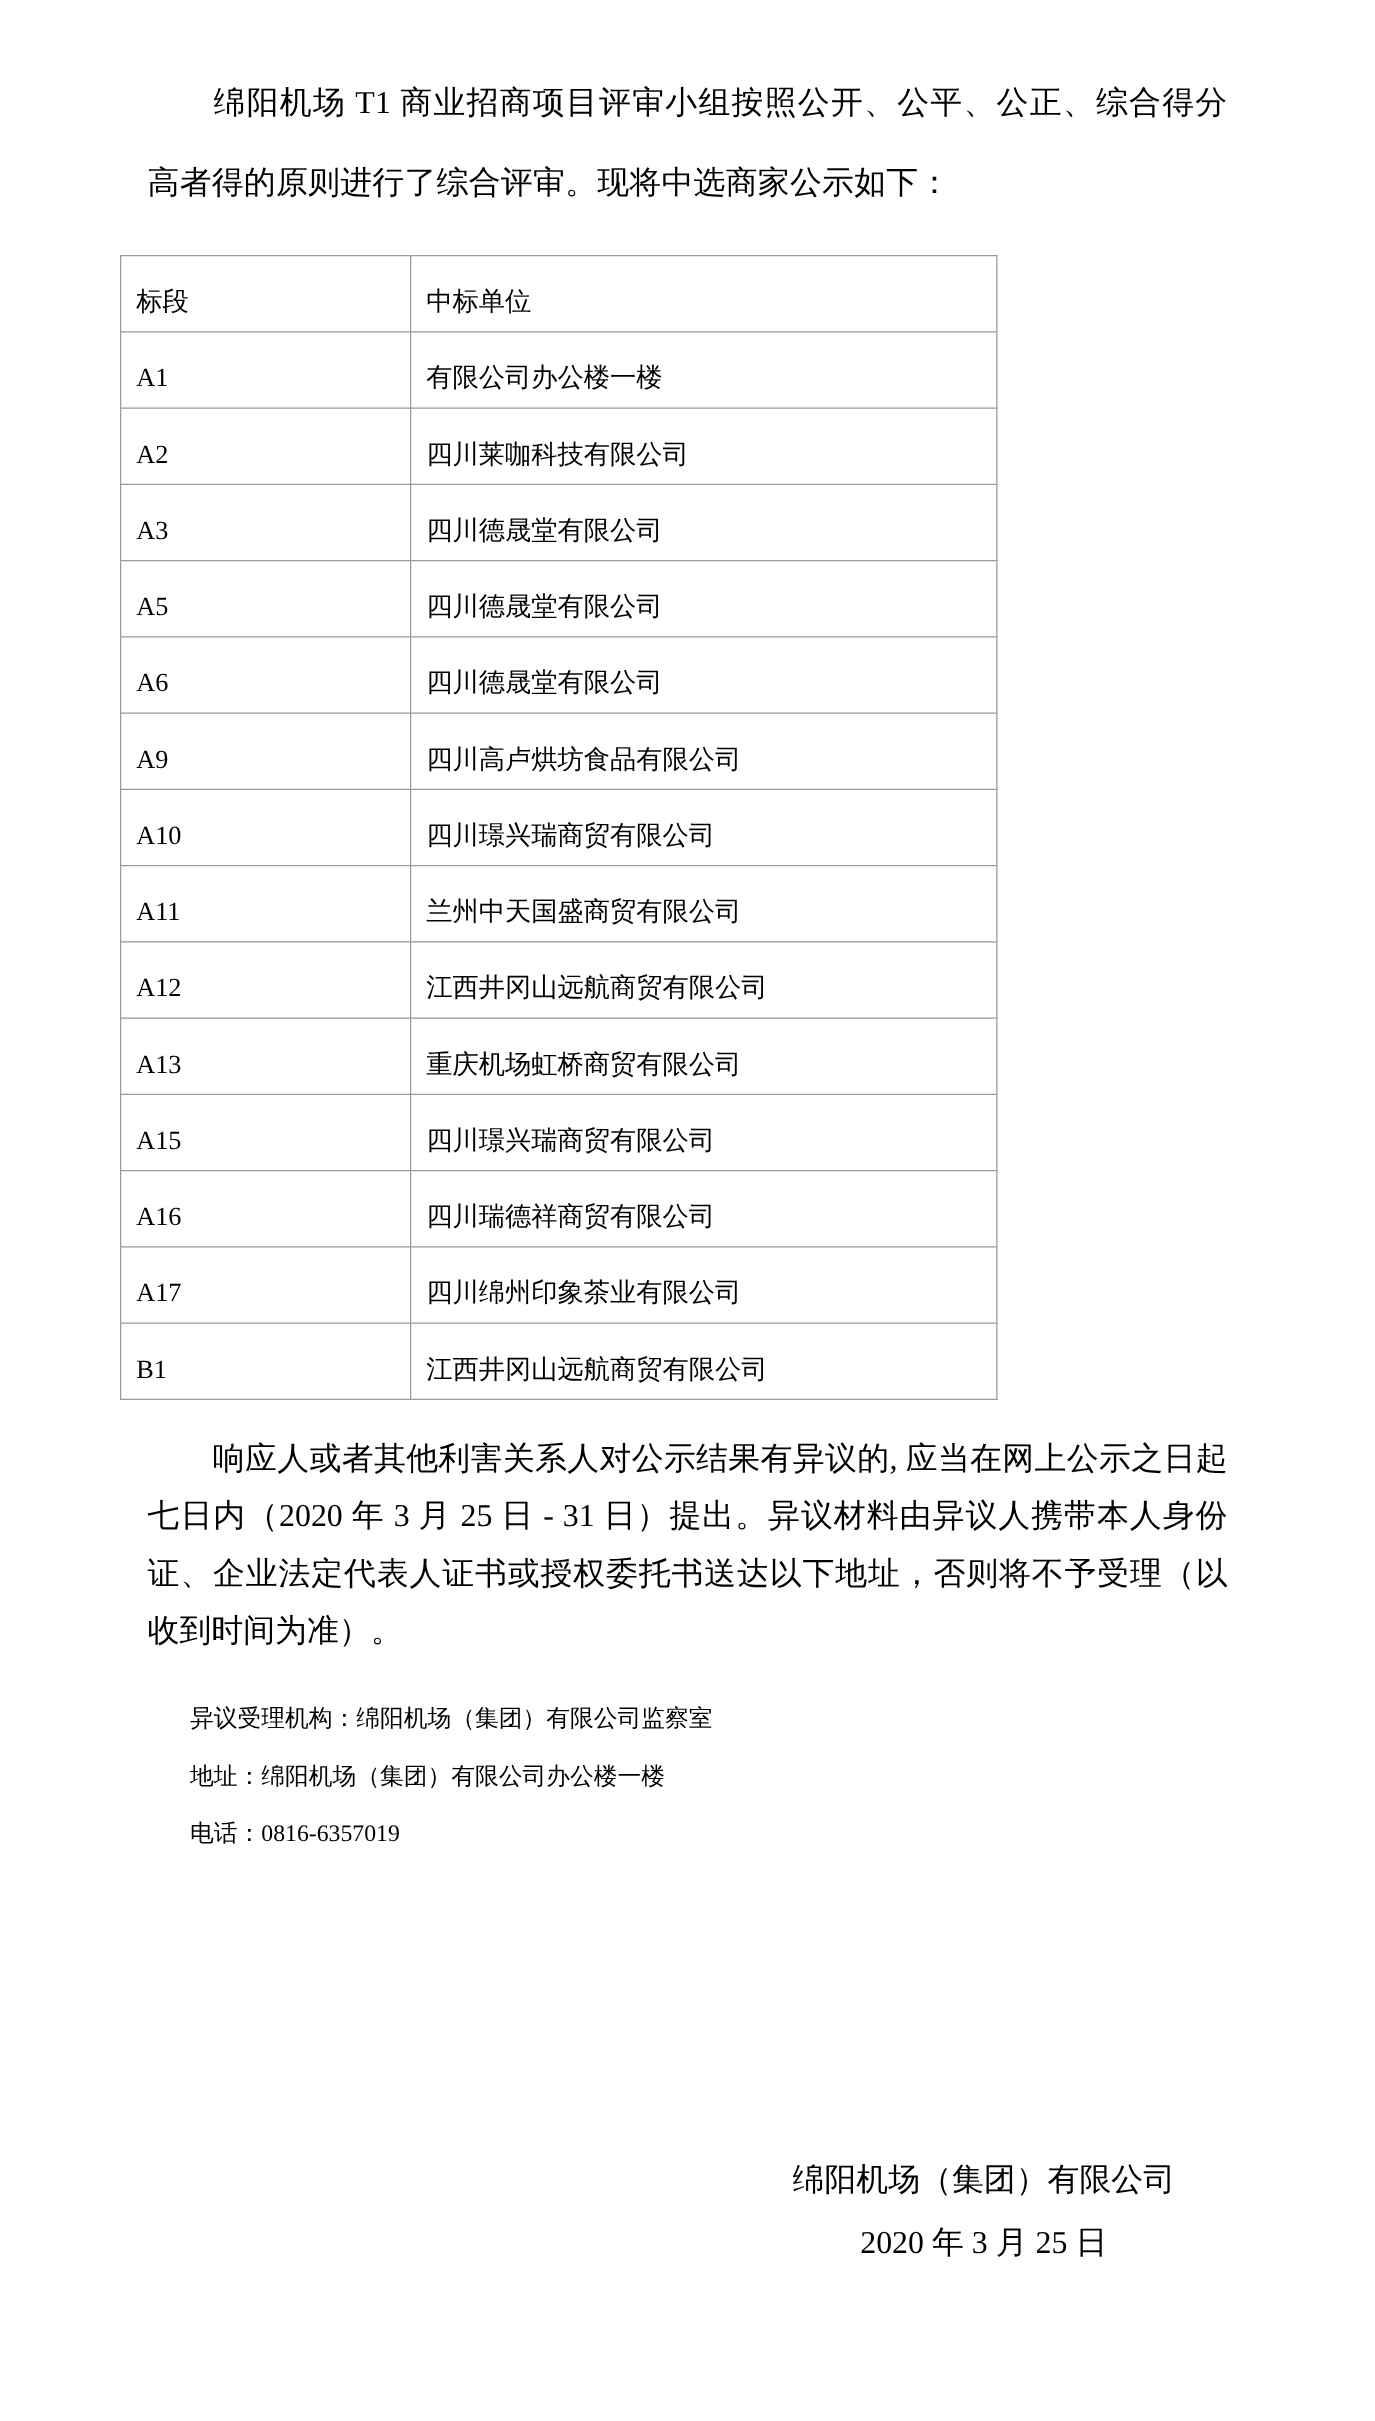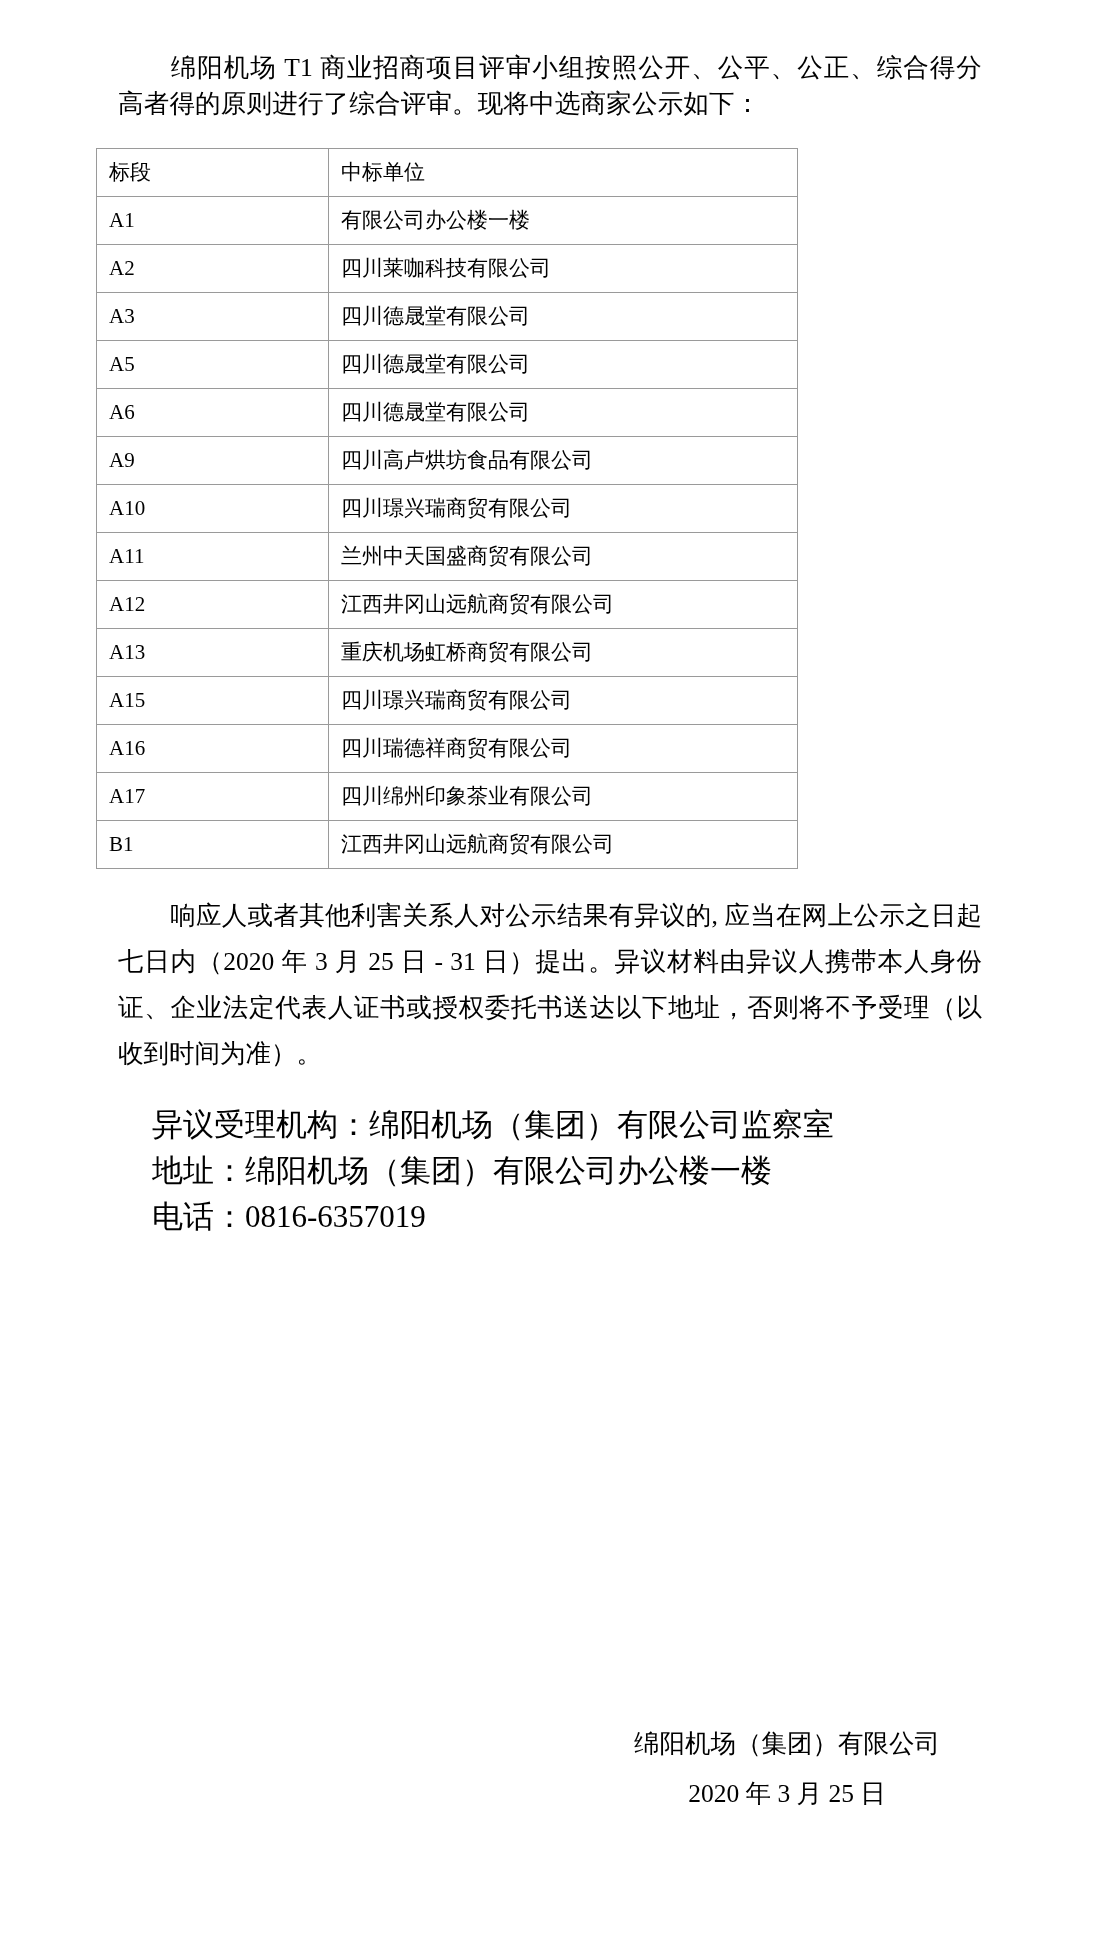--- a/index.html
+++ b/index.html
@@ -18,40 +18,40 @@
   .page {
     position: relative;
     width: 1100px;
     height: 1937px;
     box-sizing: border-box;
     padding: 0 118px 0 118px;
   }
   .intro {
     margin-top: 50px;
     font-size: 25.5px;
-    line-height: 36px;
+    line-height: 64px;
     text-align: justify;
     text-justify: inter-ideograph;
     letter-spacing: 0.2px;
   }
   .intro .indent {
     display: inline-block;
     width: 52px;
   }
   table.award-table {
     margin-top: 22px;
     border-collapse: collapse;
     width: 675px;
     margin-left: -22px;
     table-layout: fixed;
   }
   table.award-table td {
     border: 1px solid #9a9a9a;
     height: 47px;
-    padding: 0 0 0 12px;
+    padding: 13px 0 0 12px;
     font-size: 21px;
     vertical-align: middle;
     line-height: 30px;
   }
   table.award-table td.col-lot {
     width: 219px;
   }
   table.award-table td.col-unit {
     width: 456px;
   }
@@ -64,21 +64,21 @@
     line-height: 46px;
     text-align: justify;
     text-justify: inter-ideograph;
   }
   .body-para .indent {
     display: inline-block;
     width: 52px;
   }
   .contact-block {
     margin-top: 19px;
-    font-size: 31px;
+    font-size: 19px;
     line-height: 46px;
   }
   .contact-line {
     padding-left: 34px;
     white-space: nowrap;
   }
   .signature {
     position: absolute;
     right: 160px;
     bottom: 168px;

